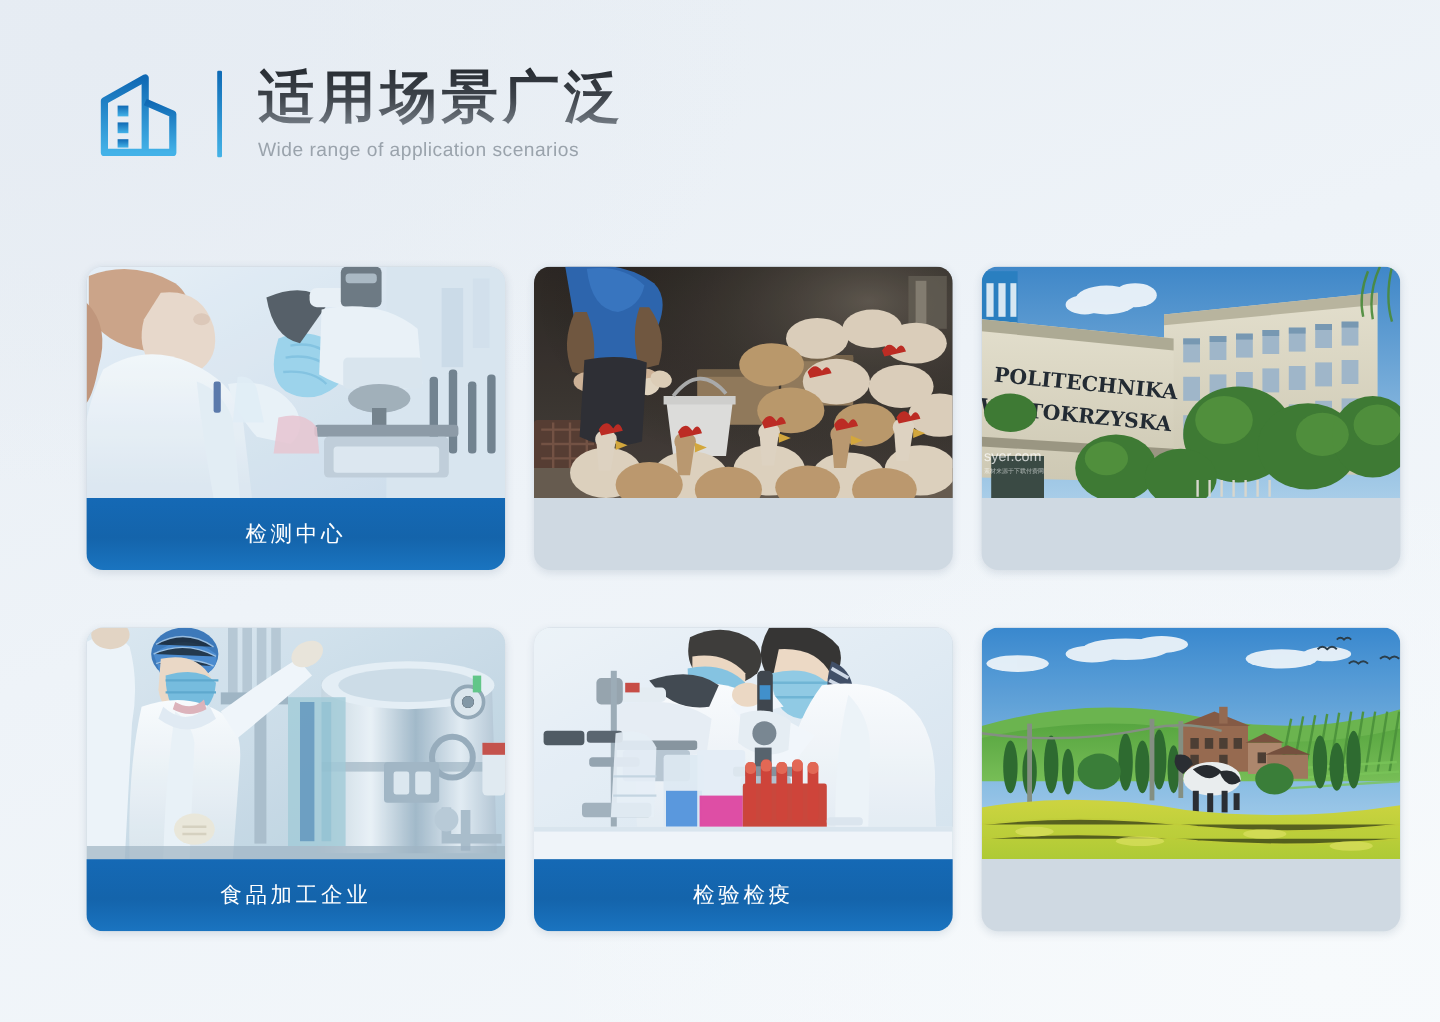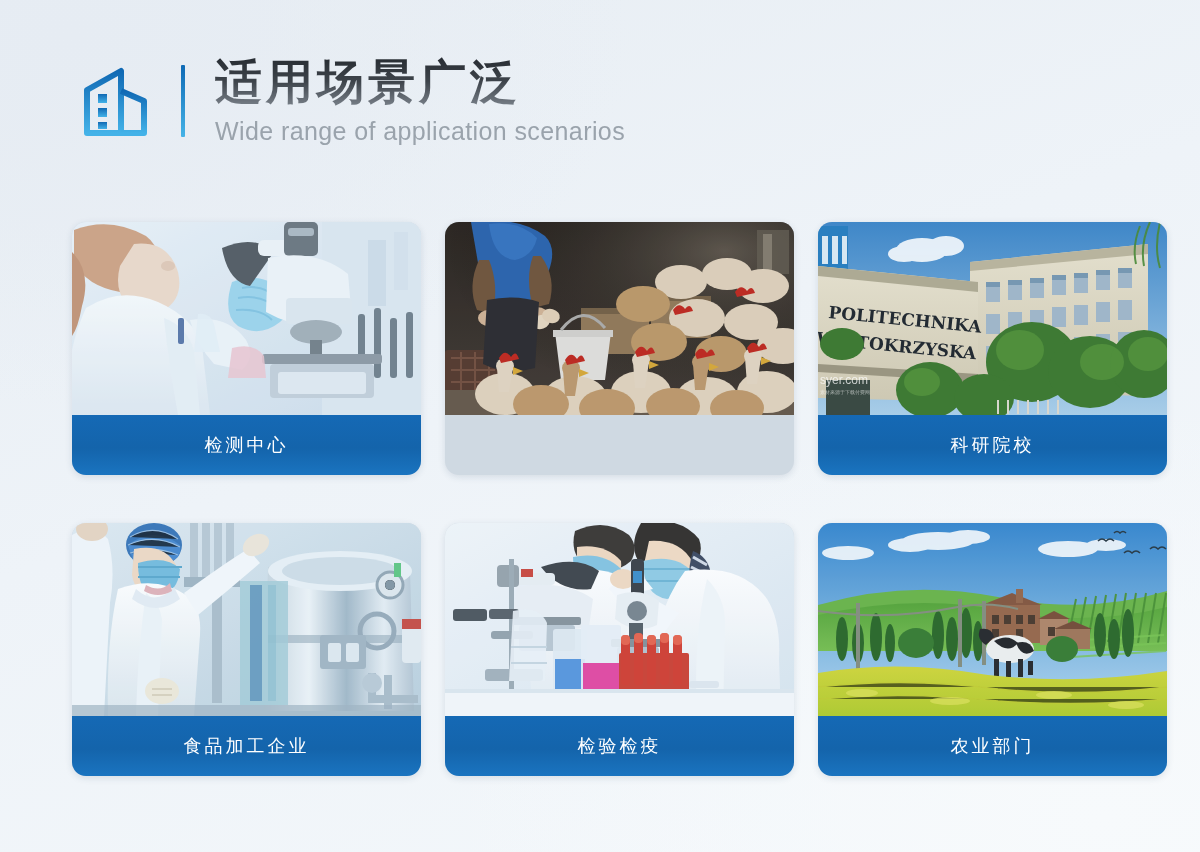--- a/index.html
+++ b/index.html
@@ -24,21 +24,21 @@
   }
   .hdr-text{ display:flex; flex-direction:column; justify-content:center; }
   .hdr-title{
     font-family:"DejaVu Serif", serif;
     font-size:47px; font-weight:700; letter-spacing:4px; line-height:1.12;
     background:linear-gradient(180deg,#262b31 0%, #3e444b 48%, #7e868f 100%);
     -webkit-background-clip:text; background-clip:text; color:transparent;
     white-space:nowrap;
   }
   .hdr-sub{
-    margin-top:8px; font-size:25px; letter-spacing:.4px; color:#9aa3ac; white-space:nowrap;
+    margin-top:8px; font-size:16px; letter-spacing:.4px; color:#9aa3ac; white-space:nowrap;
   }
 
   
   .grid{
     position:absolute; left:53px; top:222px;
     width:1095px;
     display:grid; grid-template-columns:repeat(3,349px); grid-template-rows:253px 253px;
     column-gap:24px; row-gap:48px;
   }
   .card{
@@ -393,21 +393,20 @@
           </g>
 
           <g stroke="#d8d6cd" stroke-width="2">
             <path d="M180 178 V192 M190 178 V192 M200 178 V192 M210 178 V192 M220 178 V192 M230 178 V192 M240 178 V192"></path>
           </g>
 
           <text x="2" y="162" font-family="Liberation Sans, sans-serif" font-size="12" fill="#ffffff" opacity=".72">syer.com</text>
           <text x="2" y="172" font-family="Liberation Sans, sans-serif" font-size="5" fill="#ffffff" opacity=".55">素材来源于下载付费网</text>
         </svg>
       </div>
-      <div class="caption">科研院校</div>
     </div>
 
     <div class="card">
       <div class="thumb">
         <svg viewBox="0 0 349 193" preserveAspectRatio="xMidYMid slice" xmlns="http://www.w3.org/2000/svg">
           <defs>
             <linearGradient id="steel" x1="0" y1="0" x2="1" y2="0">
               <stop offset="0" stop-color="#c4d3dd"></stop>
                 <stop offset=".3" stop-color="#eef4f8"></stop>
               <stop offset=".55" stop-color="#9fb6c6"></stop>
@@ -735,17 +734,16 @@
           </g>
           <g fill="#e4e65a" opacity=".75">
             <ellipse cx="44" cy="170" rx="16" ry="4"></ellipse>
               <ellipse cx="132" cy="178" rx="20" ry="4"></ellipse>
             <ellipse cx="236" cy="172" rx="18" ry="4"></ellipse>
               <ellipse cx="308" cy="182" rx="18" ry="4"></ellipse>
           </g>
           <rect width="349" height="193" fill="#2f6fb0" opacity=".05"></rect>
         </svg>
       </div>
-      <div class="caption">农业部门</div>
     </div>
 
   </div>
 </div>
 
 </body></html>

